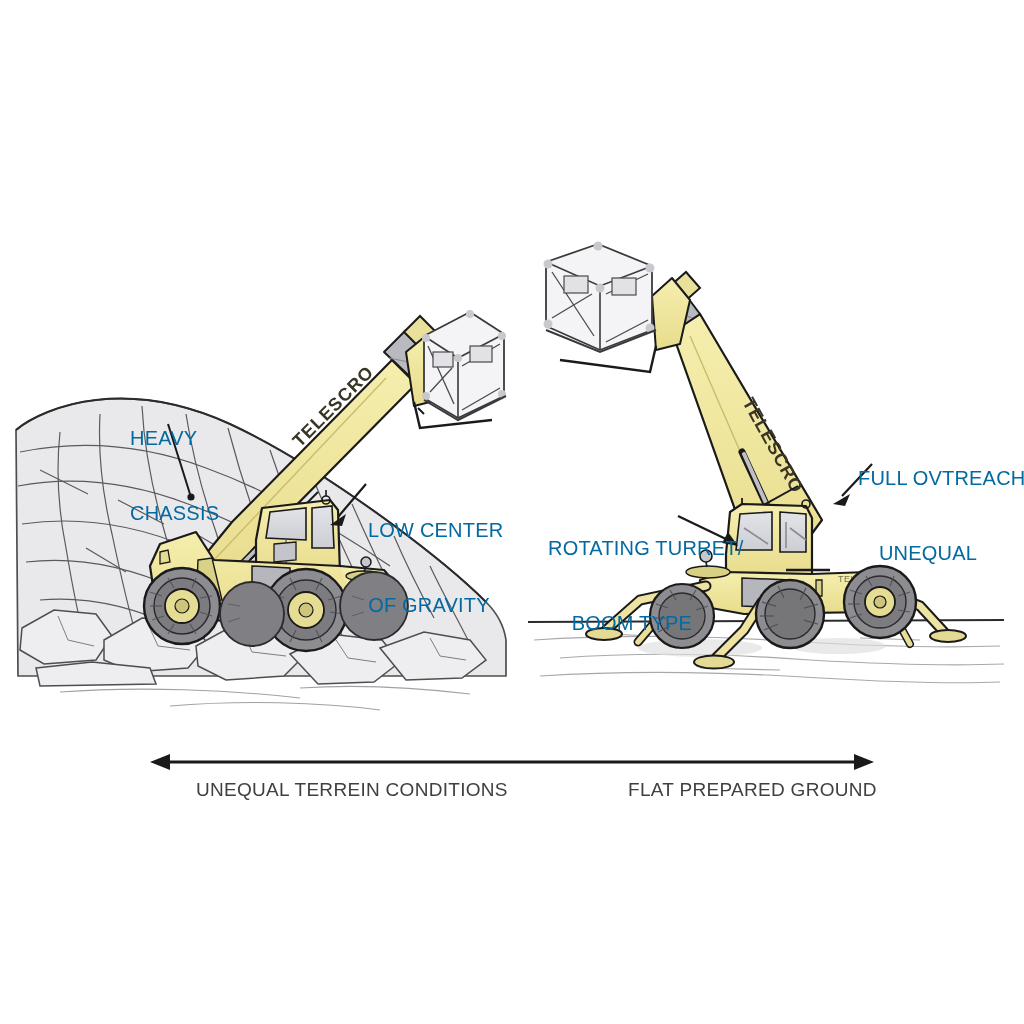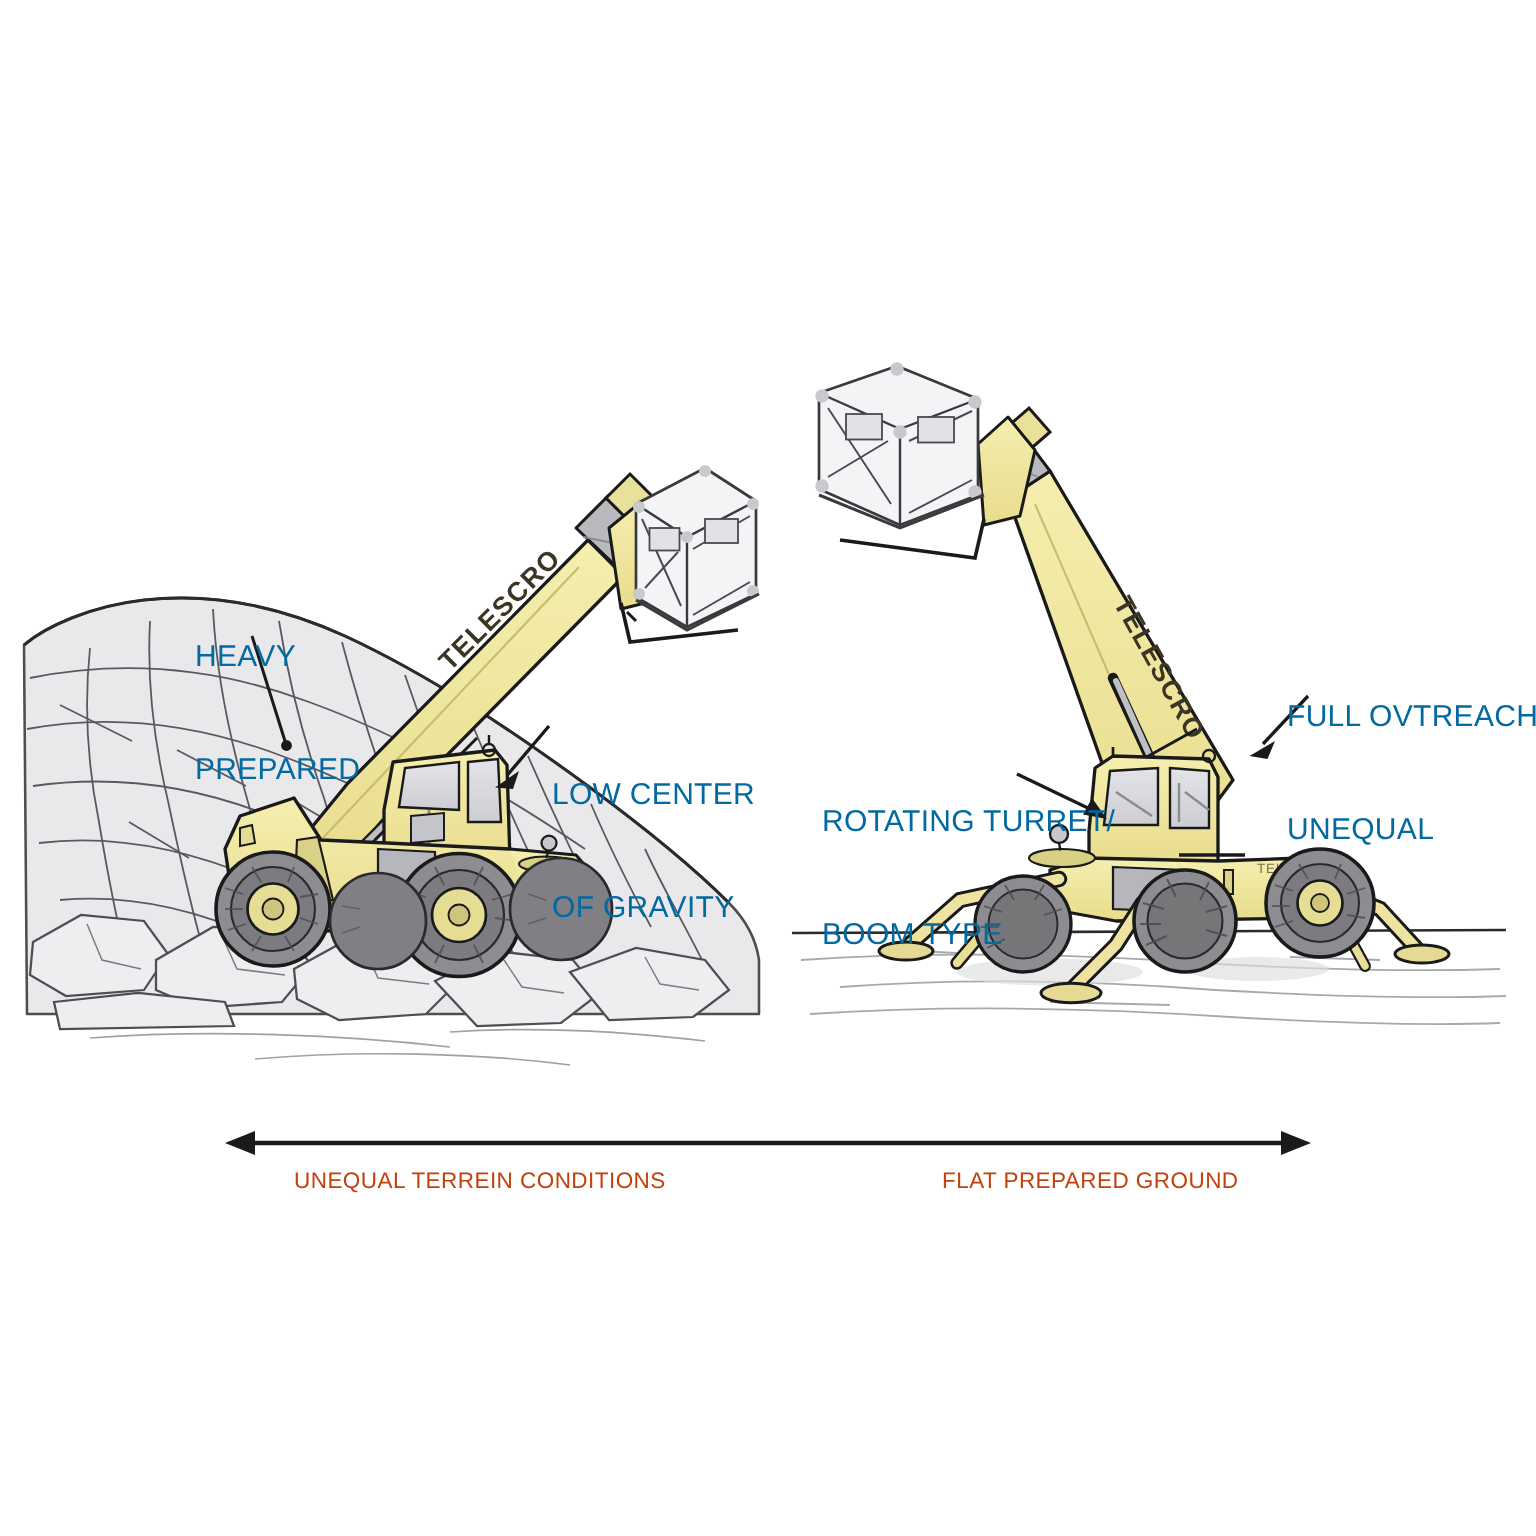--- a/index.html
+++ b/index.html
@@ -29,26 +29,26 @@
   .anno {
     position: absolute;
     color: #0369a1;
     font-family: "Liberation Sans", sans-serif;
     font-size: 20px;
     line-height: 1.25;
     letter-spacing: 0.2px;
     white-space: pre;
     user-select: none;
   }
-  .anno.center { }
+  .anno.center { text-align: center; }
   .axis-label {
     position: absolute;
-    color: #c2410c;
+    color: #404040;
     font-family: "Liberation Sans", sans-serif;
-    font-size: 15px;
+    font-size: 19px;
     letter-spacing: 0.3px;
     white-space: pre;
   }
 </style>
 </head>
 <body>
 
 <div id="stage">
 
   <svg id="scene" viewBox="0 0 1024 1024" xmlns="http://www.w3.org/2000/svg">
@@ -409,21 +409,21 @@
 
     <g>
       <line x1="166" y1="762" x2="858" y2="762" stroke="#1a1a1a" stroke-width="3"></line>
       <polygon points="150,762 170,754 170,770" fill="#1a1a1a"></polygon>
       <polygon points="874,762 854,754 854,770" fill="#1a1a1a"></polygon>
     </g>
   </svg>
 
   <div class="anno" style="left:130px; top:376px;">
     <div>HEAVY</div>
-    <div>PREPARED</div>
+    <div>CHASSIS</div>
   </div>
 
   <div class="anno center" style="left:548px; top:486px; width:168px;">
     <div>ROTATING TURRET/</div>
     <div>BOOM TYPE</div>
   </div>
 
   <div class="anno center" style="left:368px; top:468px; width:122px;">
     <div>LOW CENTER</div>
     <div>OF GRAVITY</div>

